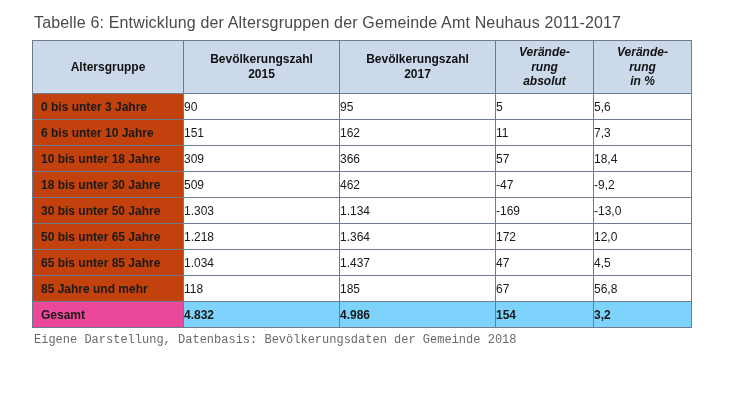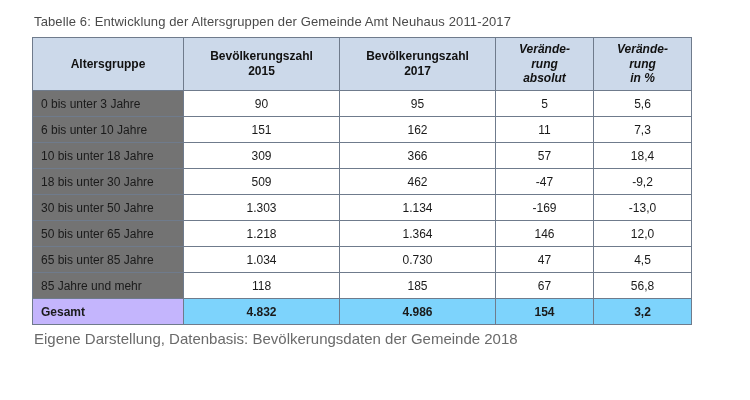--- a/index.html
+++ b/index.html
@@ -15,21 +15,21 @@
     overflow: hidden;
   }
   .page {
     position: relative;
     width: 750px;
     height: 400px;
     box-sizing: border-box;
     padding: 14px 28px 0 32px;
   }
   .caption {
-    font-size: 13px;
+    font-size: 16px;
     color: #4a4a4a;
     margin: 0 0 8px 2px;
     letter-spacing: 0.01em;
   }
   table.data-table {
     border-collapse: collapse;
     width: 655px;
     table-layout: fixed;
     background: #ffffff;
   }
@@ -55,40 +55,40 @@
   thead th.col-a, thead th.col-b {
     width: 155px;
   }
   thead th.col-c, thead th.col-d {
     width: 97px;
     font-style: italic;
   }
   tbody td {
     height: 25px;
     font-size: 12px;
-    text-align: center;
     background: #ffffff;
   }
   tbody td.label {
     text-align: left;
-    font-weight: normal;
+    font-weight: bold;
     padding-left: 8px;
-    background: #737373;
+    background: #c2410c;
   }
   tbody tr.total td {
     font-weight: bold;
     background: #7dd3fc;
   }
   tbody tr.total td.label {
-    background: #c4b5fd;
+    background: #ec4899;
   }
   .source {
-    font-size: 15px;
+    font-size: 12px;
     color: #6a6a6a;
     margin: 5px 0 0 2px;
+    font-family: Liberation Mono, monospace;
   }
   .hdr-line { display: block; }
 </style>
 </head>
 <body>
 
 <div class="page">
 
   <div class="caption">Tabelle 6: Entwicklung der Altersgruppen der Gemeinde Amt Neuhaus 2011-2017</div>
 
@@ -149,27 +149,27 @@
         <td class="label">30 bis unter 50 Jahre</td>
         <td>1.303</td>
         <td>1.134</td>
         <td>-169</td>
         <td>-13,0</td>
       </tr>
       <tr>
         <td class="label">50 bis unter 65 Jahre</td>
         <td>1.218</td>
         <td>1.364</td>
-        <td>146</td>
+        <td>172</td>
         <td>12,0</td>
       </tr>
       <tr>
         <td class="label">65 bis unter 85 Jahre</td>
         <td>1.034</td>
-        <td>0.730</td>
+        <td>1.437</td>
         <td>47</td>
         <td>4,5</td>
       </tr>
       <tr>
         <td class="label">85 Jahre und mehr</td>
         <td>118</td>
         <td>185</td>
         <td>67</td>
         <td>56,8</td>
       </tr>

